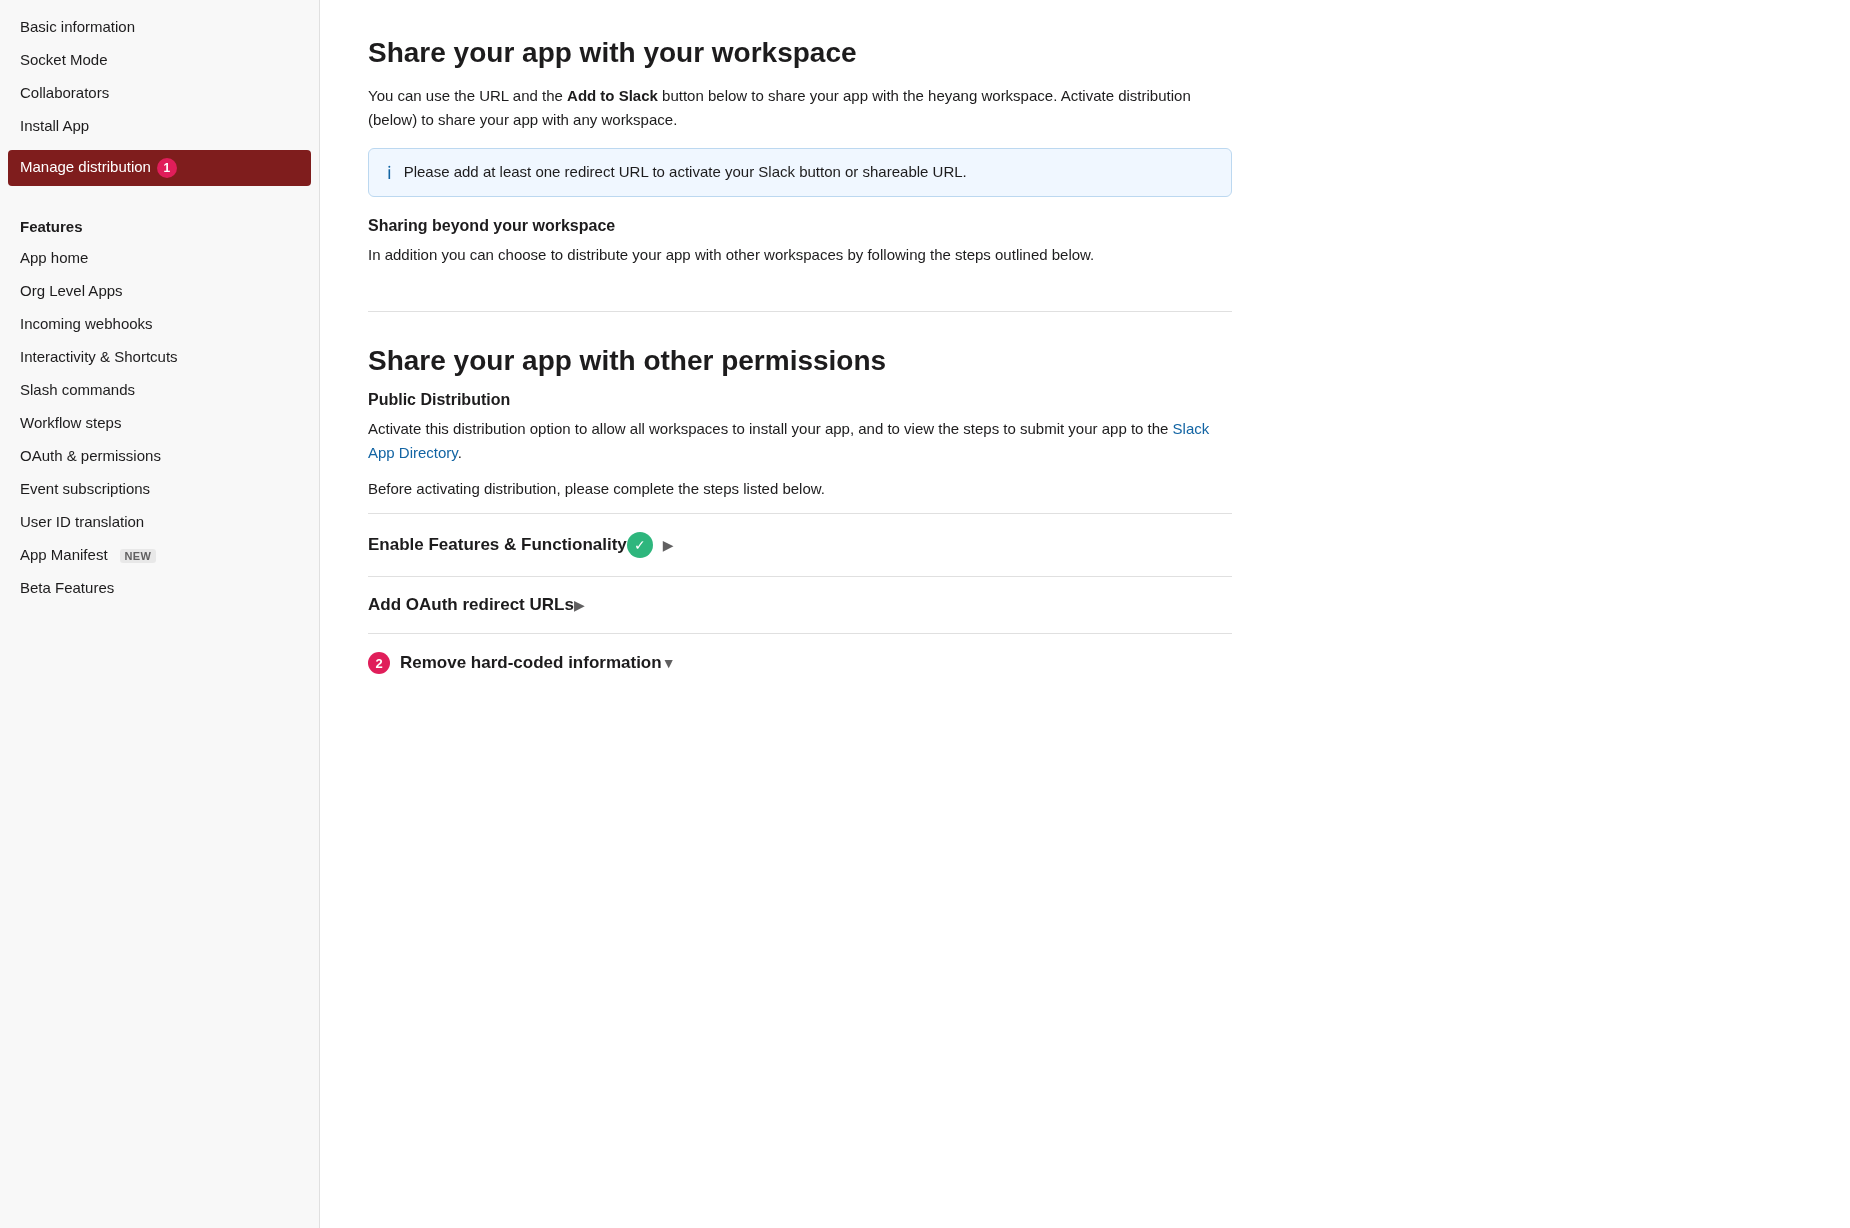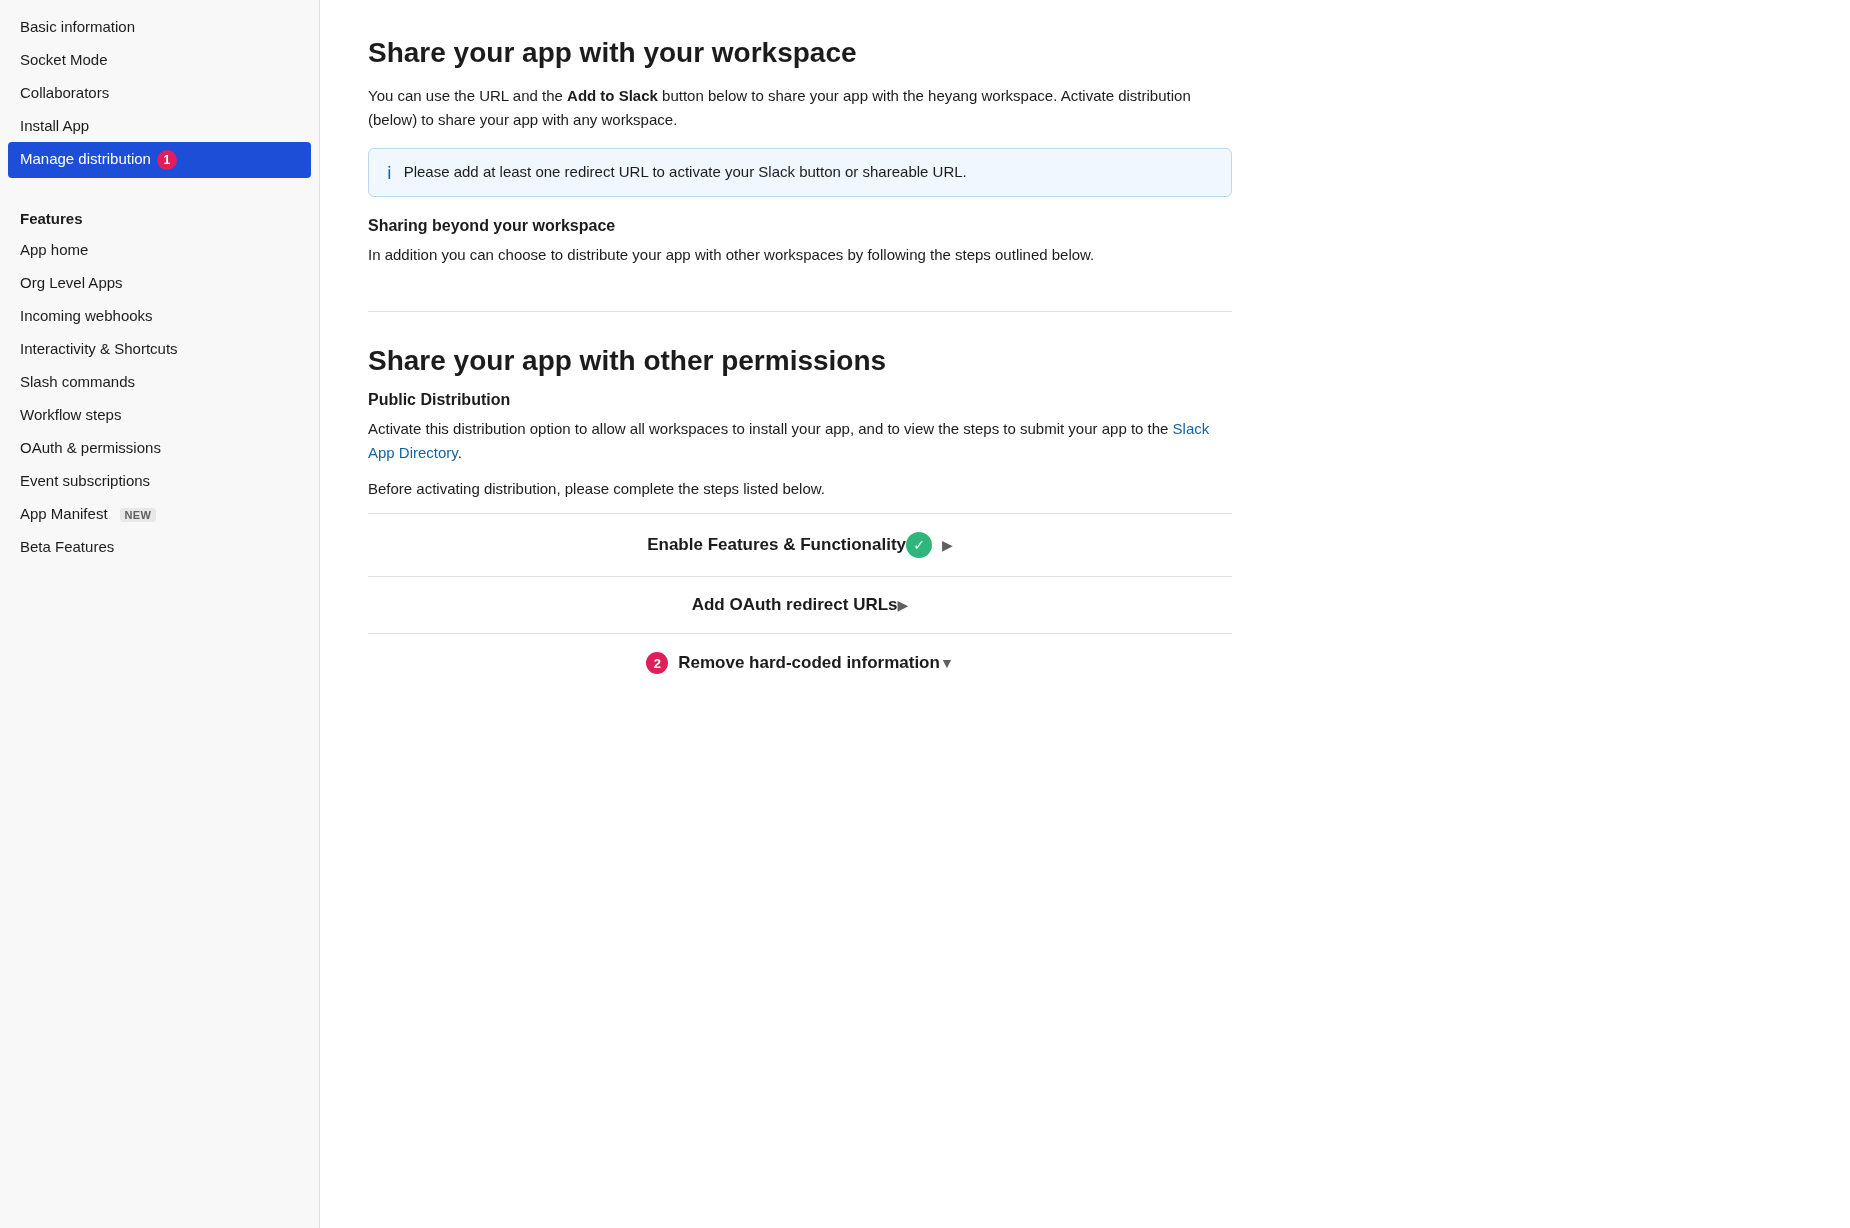--- a/index.html
+++ b/index.html
@@ -25,24 +25,24 @@
     .sidebar-item {
       display: block;
       padding: 8px 20px;
       cursor: pointer;
       font-size: 15px;
       color: #1d1c1d;
       text-decoration: none;
       white-space: nowrap;
     }
     .sidebar-item.active {
-      background: #1d4ed8;
+      background: #7f1d1d;
       color: #fff;
       border-radius: 4px;
-      margin: 0 8px;
+      margin: 8px 8px;
       padding: 8px 12px;
     }
     .sidebar-section-header {
       padding: 16px 20px 6px 20px;
       font-size: 15px;
       font-weight: 700;
       color: #1d1c1d;
       margin-top: 16px;
     }
     .badge {
@@ -137,21 +137,21 @@
     }
 
     
     .accordion-item {
       border-top: 1px solid #e0e0e0;
       padding: 18px 0;
     }
     .accordion-header {
       display: flex;
       align-items: center;
-      justify-content: center;
+      justify-content: flex-start;
       cursor: pointer;
       user-select: none;
     }
     .accordion-title {
       font-size: 17px;
       font-weight: 700;
       display: flex;
       align-items: center;
       gap: 10px;
     }
@@ -206,20 +206,21 @@
   <div class="sidebar-section-header">Features</div>
   <div id="sidebar-features-items">
       <div class="sidebar-item">App home</div>
       <div class="sidebar-item">Org Level Apps</div>
       <div class="sidebar-item">Incoming webhooks</div>
       <div class="sidebar-item">Interactivity &amp; Shortcuts</div>
       <div class="sidebar-item">Slash commands</div>
       <div class="sidebar-item">Workflow steps</div>
       <div class="sidebar-item">OAuth &amp; permissions</div>
       <div class="sidebar-item">Event subscriptions</div>
+      <div class="sidebar-item">User ID translation</div>
       <div class="sidebar-item">App Manifest<span class="badge-new">NEW</span></div>
       <div class="sidebar-item">Beta Features</div>
     </div>
 
 </nav>
 
 <main class="main">
 
   <div class="section-block">
     <h1 class="page-title">Share your app with your workspace</h1>

